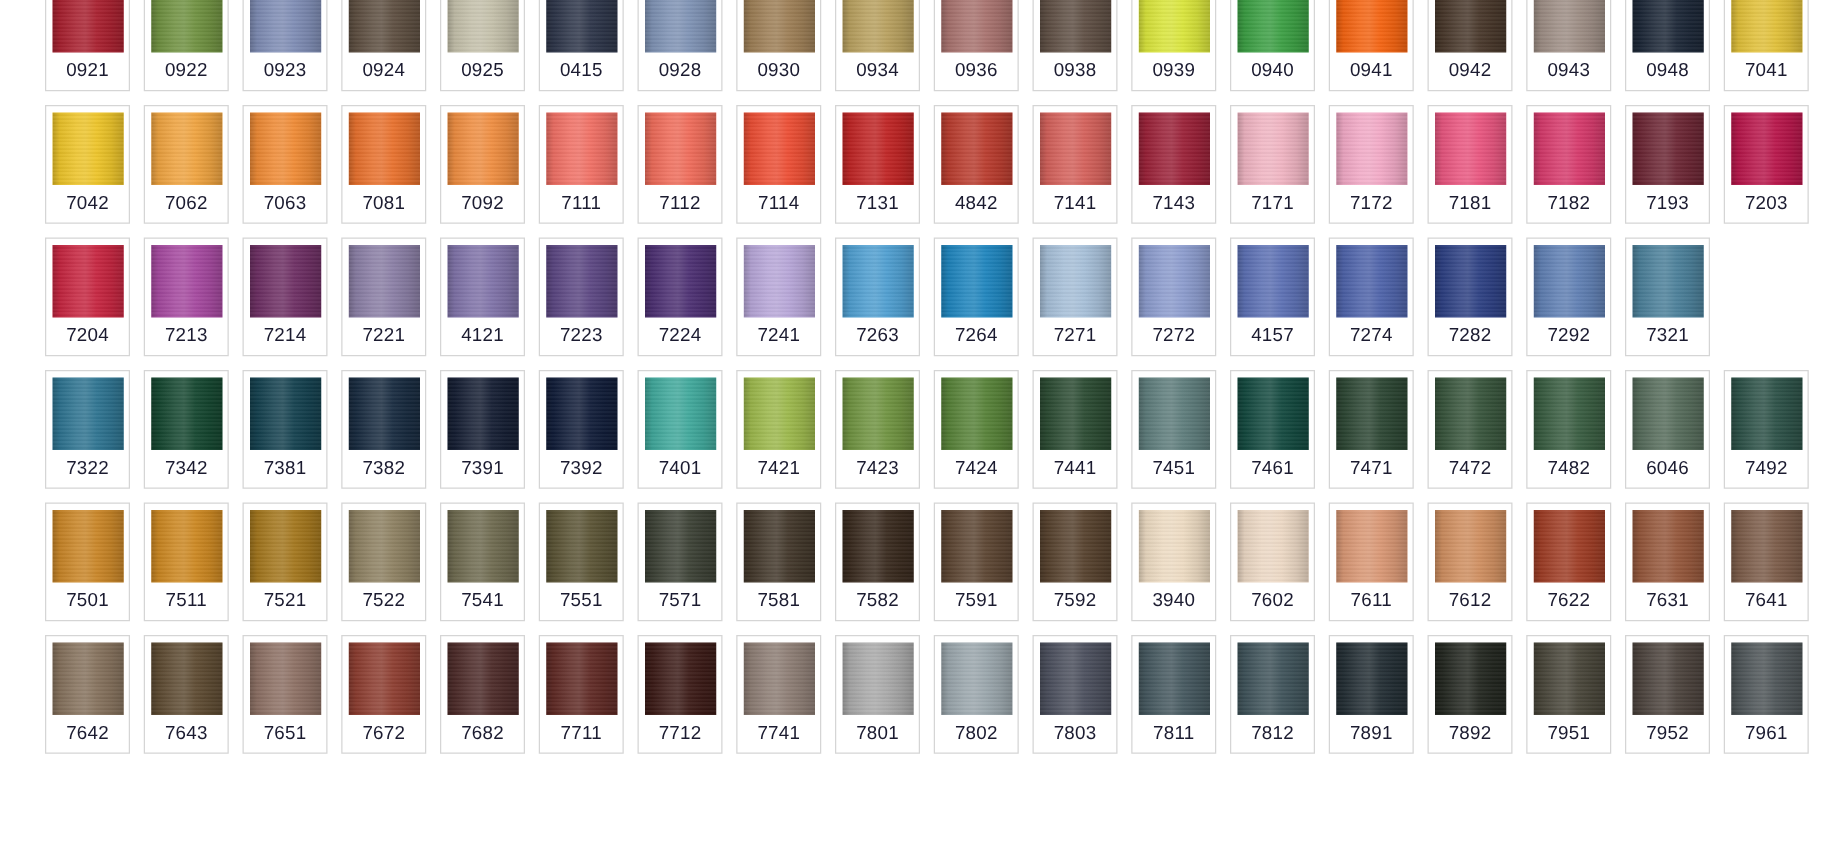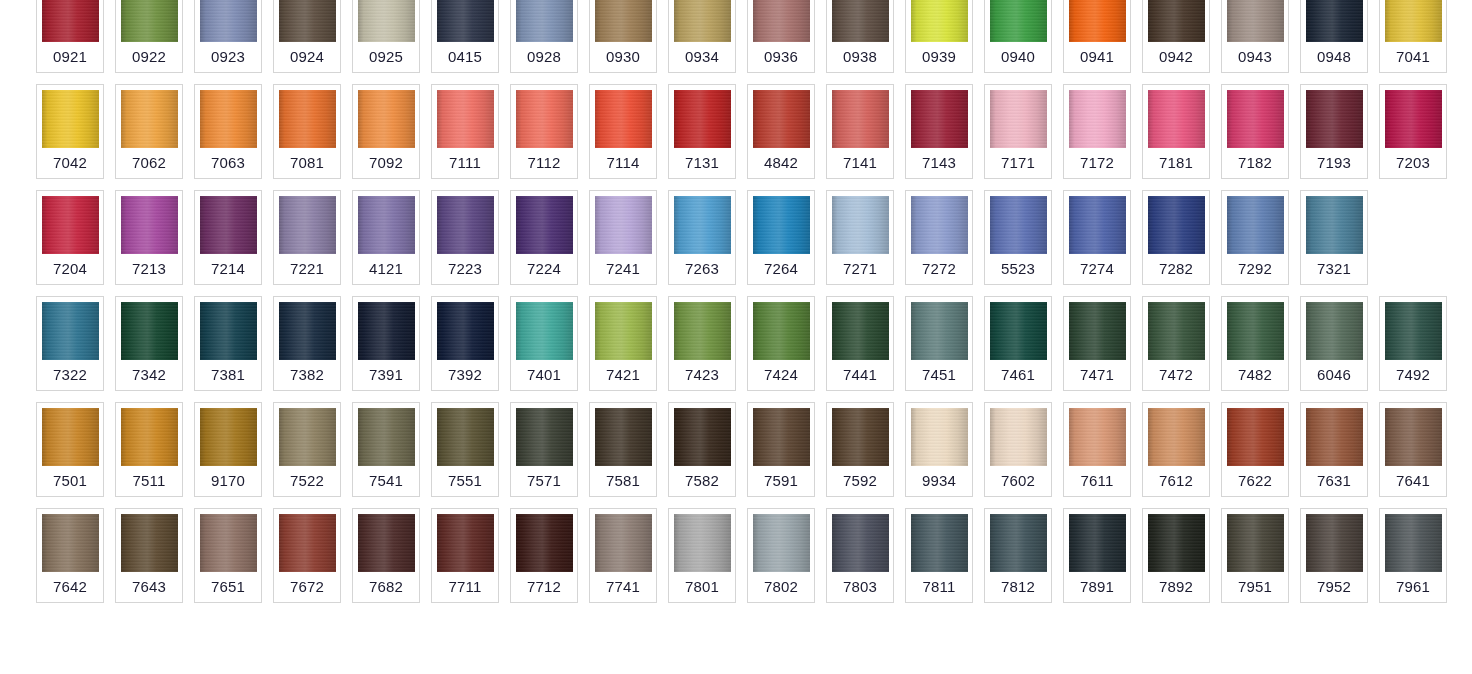--- a/index.html
+++ b/index.html
@@ -272,21 +272,21 @@
       <div class="card">
         <div class="swatch" style="background: rgb(166, 191, 216);"></div>
         <div class="label">7271</div>
       </div>
       <div class="card">
         <div class="swatch" style="background: rgb(139, 155, 205);"></div>
         <div class="label">7272</div>
       </div>
       <div class="card">
         <div class="swatch" style="background: rgb(91, 111, 179);"></div>
-        <div class="label">5523</div>
+        <div class="label">4157</div>
       </div>
       <div class="card">
         <div class="swatch" style="background: rgb(77, 98, 169);"></div>
         <div class="label">7274</div>
       </div>
       <div class="card">
         <div class="swatch" style="background: rgb(44, 63, 130);"></div>
         <div class="label">7282</div>
       </div>
       <div class="card">
@@ -376,21 +376,21 @@
       <div class="card">
         <div class="swatch" style="background: rgb(201, 133, 38);"></div>
         <div class="label">7501</div>
       </div>
       <div class="card">
         <div class="swatch" style="background: rgb(204, 135, 32);"></div>
         <div class="label">7511</div>
       </div>
       <div class="card">
         <div class="swatch" style="background: rgb(163, 118, 28);"></div>
-        <div class="label">9170</div>
+        <div class="label">7521</div>
       </div>
       <div class="card">
         <div class="swatch" style="background: rgb(141, 128, 97);"></div>
         <div class="label">7522</div>
       </div>
       <div class="card">
         <div class="swatch" style="background: rgb(110, 106, 79);"></div>
         <div class="label">7541</div>
       </div>
       <div class="card">
@@ -412,21 +412,21 @@
       <div class="card">
         <div class="swatch" style="background: rgb(91, 68, 49);"></div>
         <div class="label">7591</div>
       </div>
       <div class="card">
         <div class="swatch" style="background: rgb(85, 64, 44);"></div>
         <div class="label">7592</div>
       </div>
       <div class="card">
         <div class="swatch" style="background: rgb(237, 219, 194);"></div>
-        <div class="label">9934</div>
+        <div class="label">3940</div>
       </div>
       <div class="card">
         <div class="swatch" style="background: rgb(236, 216, 196);"></div>
         <div class="label">7602</div>
       </div>
       <div class="card">
         <div class="swatch" style="background: rgb(217, 151, 116);"></div>
         <div class="label">7611</div>
       </div>
       <div class="card">

